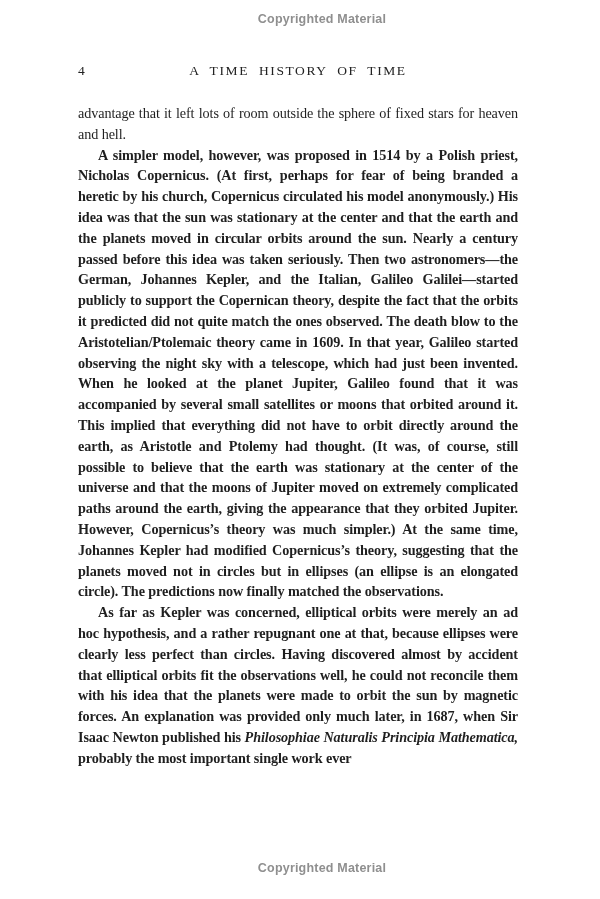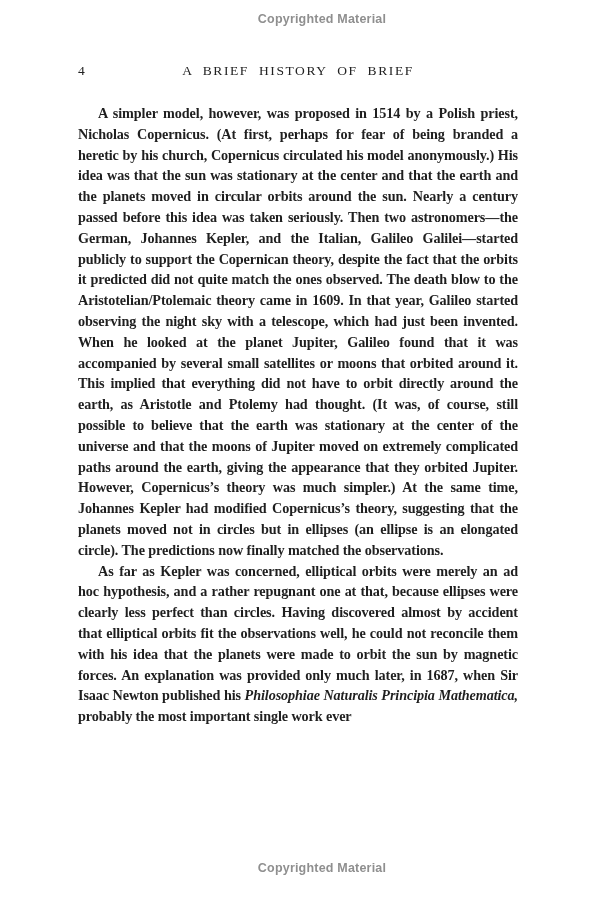--- a/index.html
+++ b/index.html
@@ -75,23 +75,24 @@
 </style>
 </head>
 <body>
 
 <div class="page" style="background: rgb(255, 255, 255); padding-left: 44px;">
 
   <div class="copyright top" style="color: rgb(143, 143, 143);">Copyrighted Material</div>
 
   <div class="header-row">
     <span class="page-num">4</span>
-    <span class="running-head">A BRIEF HISTORY OF BRIEF</span>
+    <span class="running-head">A TIME HISTORY OF TIME</span>
   </div>
 
   <div class="body-text" id="body-text" style="color: rgb(31, 31, 31);">
+      <p><span>advantage that it left lots of room outside the sphere of fixed stars for heaven and hell.</span></p>
       <p class="indent"><span>A simpler model, however, was proposed in 1514 by a Polish priest, Nicholas Copernicus. (At first, perhaps for fear of being branded a heretic by his church, Copernicus circulated his model anonymously.) His idea was that the sun was stationary at the center and that the earth and the planets moved in circular orbits around the sun. Nearly a century passed before this idea was taken seriously. Then two astronomers—the German, Johannes Kepler, and the Italian, Galileo Galilei—started publicly to support the Copernican theory, despite the fact that the orbits it predicted did not quite match the ones observed. The death blow to the Aristotelian/Ptolemaic theory came in 1609. In that year, Galileo started observing the night sky with a telescope, which had just been invented. When he looked at the planet Jupiter, Galileo found that it was accompanied by several small satellites or moons that orbited around it. This implied that everything did not have to orbit directly around the earth, as Aristotle and Ptolemy had thought. (It was, of course, still possible to believe that the earth was stationary at the center of the universe and that the moons of Jupiter moved on extremely complicated paths around the earth, giving the appearance that they orbited Jupiter. However, Copernicus’s theory was much simpler.) At the same time, Johannes Kepler had modified Copernicus’s theory, suggesting that the planets moved not in circles but in ellipses (an ellipse is an elongated circle). The predictions now finally matched the observations.</span></p>
       <p class="indent"><span>As far as Kepler was concerned, elliptical orbits were merely an ad hoc hypothesis, and a rather repugnant one at that, because ellipses were clearly less perfect than circles. Having discovered almost by accident that elliptical orbits fit the observations well, he could not reconcile them with his idea that the planets were made to orbit the sun by magnetic forces. An explanation was provided only much later, in 1687, when Sir Isaac Newton published his </span><i>Philosophiae Naturalis Principia Mathematica,</i><span> probably the most important single work ever</span></p>
     </div>
 
   <div class="copyright bottom" style="color: rgb(143, 143, 143);">Copyrighted Material</div>
 
 </div>
 
 </body></html>

